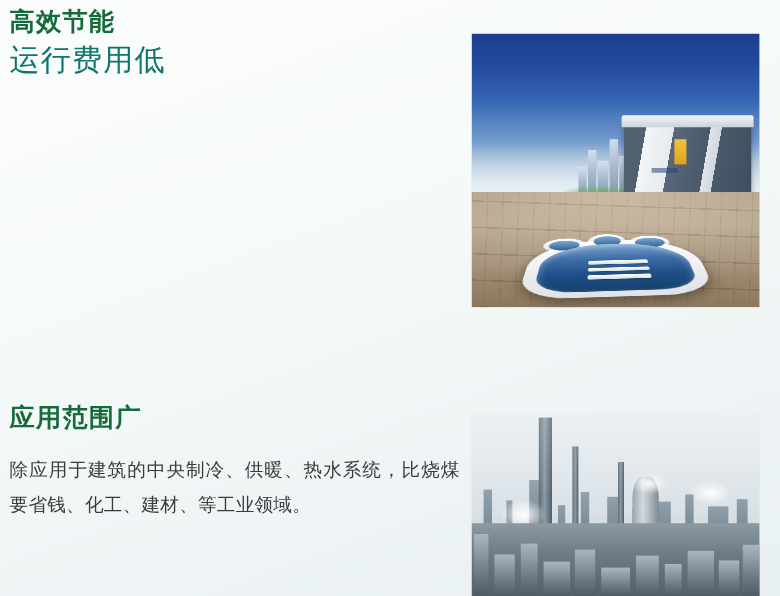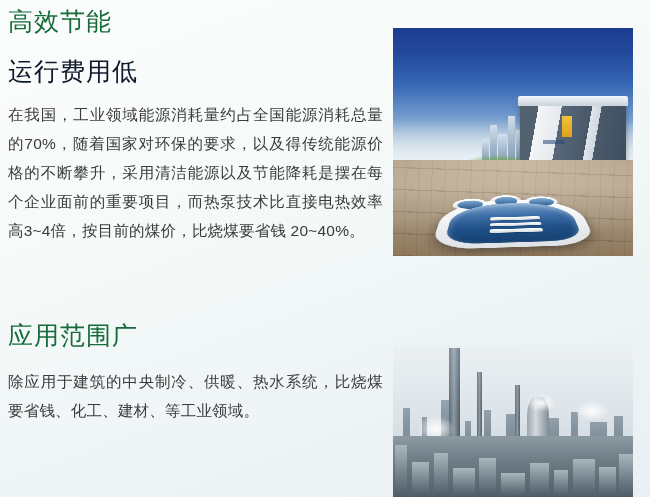--- a/index.html
+++ b/index.html
@@ -20,37 +20,37 @@
   .poster {
     position: absolute;
     inset: 0;
     width: 650px;
     height: 497px;
   }
 
   
   .block { position: absolute; left: 8px; width: 375px; }
   #block-efficiency { top: 6px; }
-  #block-application { top: 320px; }
+  #block-application { top: 336px; }
 
   .heading-primary {
-    font-size: 25px;
-    font-weight: normal;
+    font-size: 21px;
+    font-weight: bold;
     color: #166b3b;
     letter-spacing: 1px;
     line-height: 1.25;
     white-space: nowrap;
   }
   .heading-secondary {
     font-size: 25px;
     font-weight: normal;
-    color: #0f172a;
+    color: #0f766e;
     letter-spacing: 1px;
     line-height: 1.3;
-    margin-top: 18px;
+    margin-top: 2px;
     white-space: nowrap;
   }
   .body-copy {
     margin-top: 12px;
     font-size: 15.5px;
     line-height: 29px;
     color: #3b3b3d;
     letter-spacing: 0.2px;
     text-align: justify;
     text-justify: inter-ideograph;
@@ -230,21 +230,20 @@
   }
 </style>
 </head>
 <body>
 
 <div class="poster">
 
   <div class="block" id="block-efficiency">
     <div class="heading-primary">高效节能</div>
     <div class="heading-secondary">运行费用低</div>
-    <p class="body-copy">在我国，工业领域能源消耗量约占全国能源消耗总量的70%，随着国家对环保的要求，以及得传统能源价格的不断攀升，采用清洁能源以及节能降耗是摆在每个企业面前的重要项目，而热泵技术比直接电热效率高3~4倍，按目前的煤价，比烧煤要省钱 20~40%。</p>
   </div>
 
   <div class="photo" id="photo-heatpump">
     <div class="hp-sky">
       <div class="hp-sky-haze"></div>
     </div>
 
     <div class="hp-city">
       <i style="left:2%;  width:7%;  height:46%;"></i>
       <i style="left:10%; width:6%;  height:70%;"></i>

